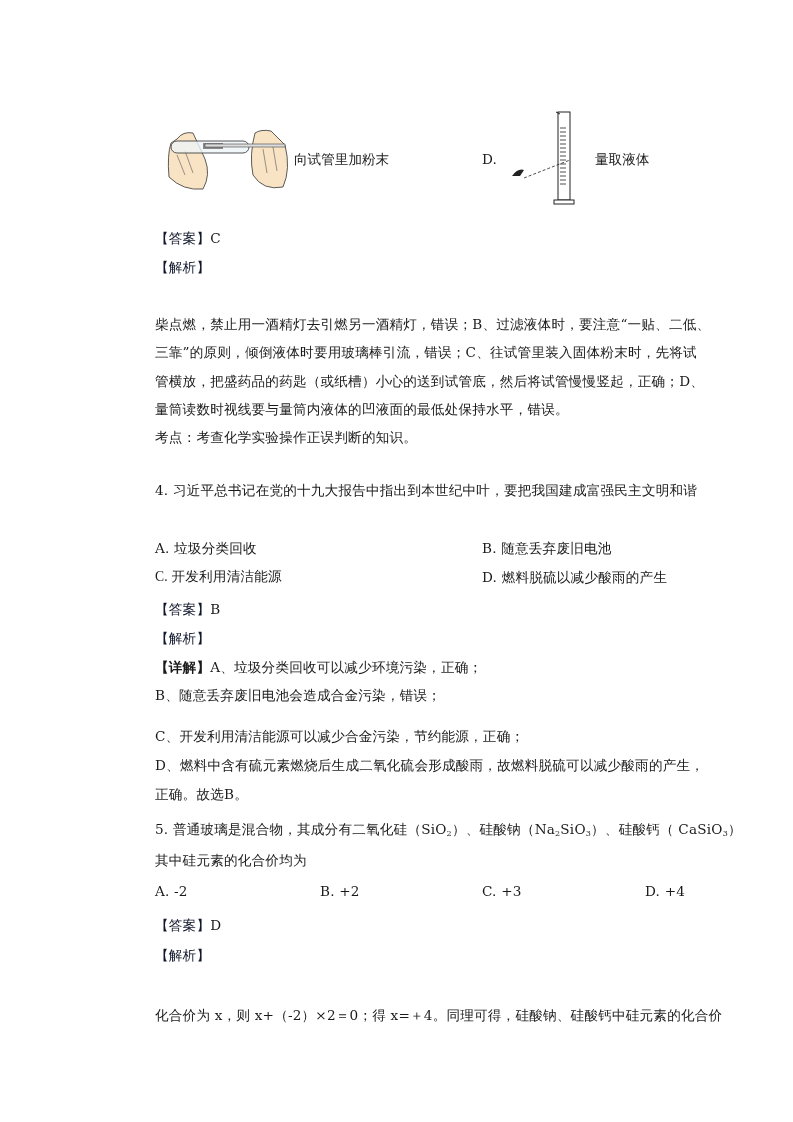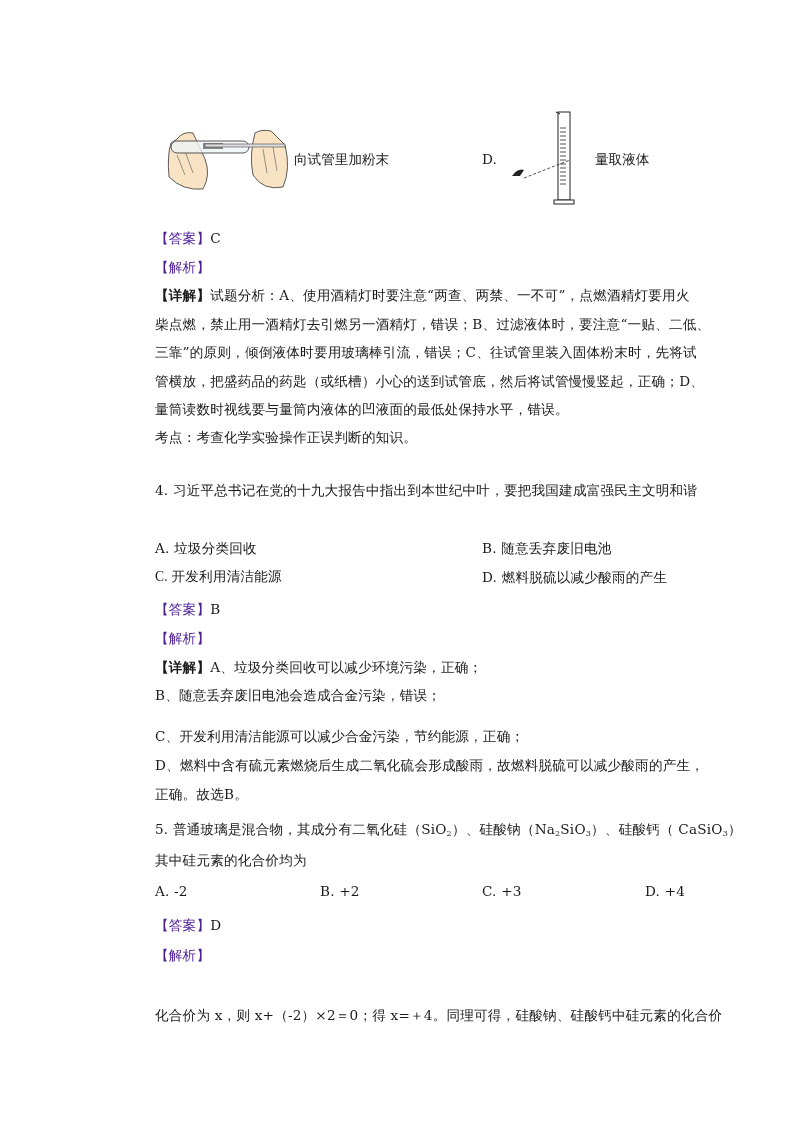--- a/index.html
+++ b/index.html
@@ -1,20 +1,20 @@
 <!DOCTYPE html>
 <html><head>
 <meta charset="utf-8">
 <style>
   html, body { margin: 0; padding: 0; background: #ffffff; }
   body { width: 793px; height: 1122px; position: relative; overflow: hidden;
          font-family: "DejaVu Serif", "Liberation Serif", serif; color: #1a1a1a; }
   .page { position: absolute; left: 0; top: 0; width: 780px; height: 1122px; margin-left: 38px; }
   .line { position: absolute; left: 117px; font-size: 13.6px; line-height: 18px; white-space: nowrap; letter-spacing: 0.2px; }
-  .tag-blue { color: #4c1d95; }
+  .tag-blue { color: #0f172a; }
   .tag-bold { font-weight: bold; }
   sub { font-size: 8px; vertical-align: -2px; line-height: 0; }
   .figure { position: absolute; }
   .fig-caption { position: absolute; font-size: 13.6px; line-height: 18px; white-space: nowrap; }
 </style>
 </head>
 <body>
 
 <div class="page">
 
@@ -63,23 +63,20 @@
     </svg>
   </div>
   <div class="fig-caption" style="left:557px; top:150px;">量取液体</div>
 
   <div class="line" style="top:229px;">
     <span class="tag-blue">【答案】</span><span>C</span>
   </div>
   <div class="line" style="top:258px;">
     <span class="tag-blue">【解析】</span>
   </div>
-  <div class="line" style="top:286px;">
-    <span class="tag-bold">【详解】</span><span>试题分析：A、使用酒精灯时要注意“两查、两禁、一不可”，点燃酒精灯要用火</span>
-  </div>
   <div class="line" style="top:315px;">柴点燃，禁止用一酒精灯去引燃另一酒精灯，错误；B、过滤液体时，要注意“一贴、二低、</div>
   <div class="line" style="top:343px;">三靠”的原则，倾倒液体时要用玻璃棒引流，错误；C、往试管里装入固体粉末时，先将试</div>
   <div class="line" style="top:372px;">管横放，把盛药品的药匙（或纸槽）小心的送到试管底，然后将试管慢慢竖起，正确；D、</div>
   <div class="line" style="top:400px;">量筒读数时视线要与量筒内液体的凹液面的最低处保持水平，错误。</div>
   <div class="line" style="top:428px;">考点：考查化学实验操作正误判断的知识。</div>
 
   <div class="line" style="top:481px;">4.  习近平总书记在党的十九大报告中指出到本世纪中叶，要把我国建成富强民主文明和谐</div>
   <div class="line" style="top:539px;">A.  垃圾分类回收</div>
   <div class="line" style="top:539px; left:444px;">B.  随意丢弃废旧电池</div>
   <div class="line" style="top:568px;font-family:Liberation Serif, serif;">C.  开发利用清洁能源</div>

